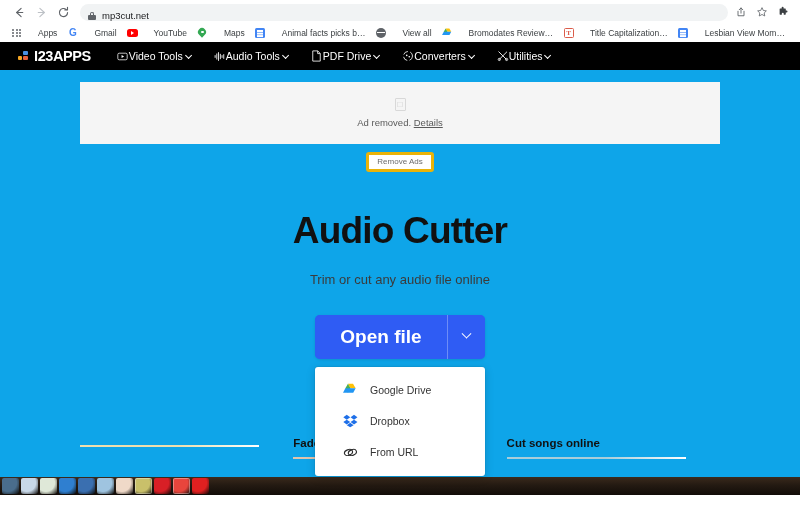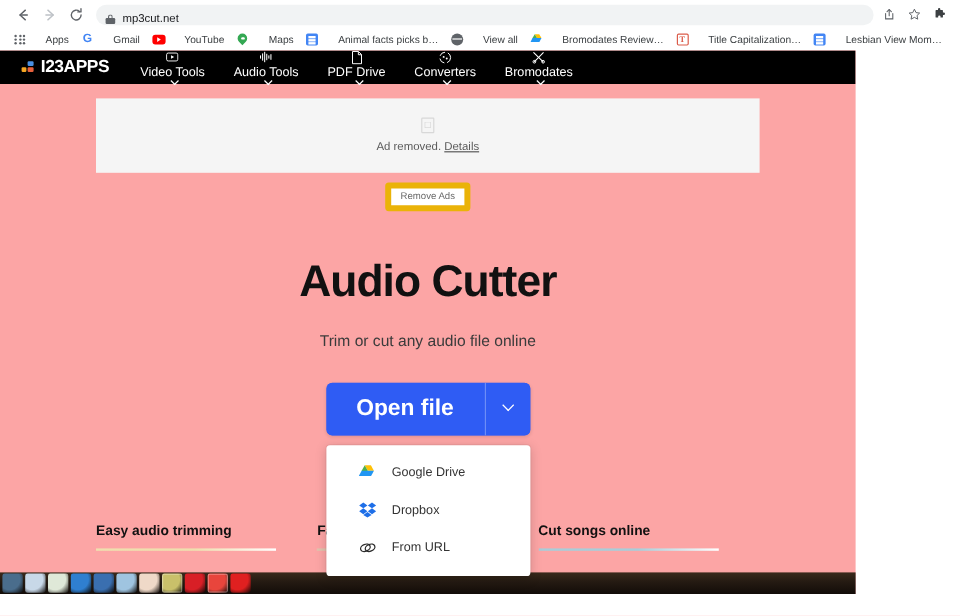--- a/index.html
+++ b/index.html
@@ -152,23 +152,23 @@
   }
   
   .ico-t {
     width:10px;height:10px;border:1px solid #db5c4a;border-radius:1.5px;
     color:#db5c4a;font-size:7px;font-weight:bold;display:flex;align-items:center;justify-content:center;
     font-family:"Liberation Serif", serif;
   }
 
   
   .page {
-    width: 713px;
+    width: 800px;
     height: 453px;
-    background: #fca5a5;
+    background: #0ea5e9;
     overflow: hidden;
     position: relative;
   }
 
   
   .site-header {
     height: 28px;
     background: #000000;
     display: flex;
     align-items: center;
@@ -194,21 +194,20 @@
     letter-spacing: -0.4px;
     font-family: "Liberation Sans", sans-serif;
   }
   .nav-item {
     display: flex; align-items: center;
     gap: 0;
     color: #ffffff;
     font-size: 10.5px;
     margin-right: 24px;
     white-space: nowrap;
-    flex-direction: column;
   }
   .nav-item .nico { display:flex; align-items:center; justify-content:center; width:12px; height:12px; }
   .caret {
     display: inline-block;
     width: 5px; height: 5px;
     border-right: 1px solid #fff;
     border-bottom: 1px solid #fff;
     transform: rotate(45deg) translateY(-1.5px);
     margin-left: 2px;
   }
@@ -232,21 +231,21 @@
     display: flex; align-items: center; justify-content: center;
     color: #cfcfcf;
     font-size: 7px;
   }
   .ad-text { font-size: 9.5px; color: #5a5a5a; }
   .ad-text a { color: #5a5a5a; text-decoration: underline; }
   .remove-ads-wrap { display: flex; justify-content: center; margin-top: 8px; }
   .remove-ads {
     font-size: 8px;
     color: #6b6b6b;
-    border: 5px solid #eab308;
+    border: 3px solid #eab308;
     border-radius: 3px;
     padding: 3px 8px;
     background: #fff;
     line-height: 1;
   }
 
   
   .hero { text-align: center; margin-top: 40px; }
   .hero-title {
     font-size: 37px;
@@ -555,21 +554,21 @@
 
     <div class="nav-item">
       <span class="nico">
         <svg width="12" height="12" viewBox="0 0 16 16">
           <path d="M2.4 2.4 L12.6 12.6" stroke="#fff" stroke-width="1.2" stroke-linecap="round"></path>
           <path d="M13 2.6 L3.2 12.4" stroke="#fff" stroke-width="1.2" stroke-linecap="round"></path>
           <circle cx="3.1" cy="12.6" r="1.5" fill="none" stroke="#fff" stroke-width="1.1"></circle>
           <circle cx="12.8" cy="12.6" r="1.5" fill="none" stroke="#fff" stroke-width="1.1"></circle>
         </svg>
       </span>
-      <span>Bromodates</span>
+      <span>Utilities</span>
       <span class="caret"></span>
     </div>
   </div>
 
   <div class="ad-wrap">
     <div class="ad-box">
       <div class="ad-glyph">☐</div>
       <div class="ad-text">
         <span>Ad removed.</span>
         <a href="#">Details</a>
@@ -625,21 +624,20 @@
             <ellipse cx="11.3" cy="9" rx="5" ry="3.4" fill="none" stroke="#2b2b2b" stroke-width="1.3" transform="rotate(-22 11.3 9)"></ellipse>
           </svg>
         </span>
         <span class="dd-label">From URL</span>
       </div>
     </div>
   </div>
 
   <div class="features">
     <div class="feature">
-      <div class="feature-title">Easy audio trimming</div>
       <div class="feature-rule" style="background: linear-gradient(90deg, rgb(239, 223, 174) 0%, rgb(239, 223, 174) 55%, rgb(255, 255, 255) 100%);"></div>
     </div>
     <div class="feature">
       <div class="feature-title">Fade in and fade out</div>
       <div class="feature-rule" style="background: linear-gradient(90deg, rgb(224, 196, 173) 0%, rgb(224, 196, 173) 55%, rgb(255, 255, 255) 100%);"></div>
     </div>
     <div class="feature">
       <div class="feature-title">Cut songs online</div>
       <div class="feature-rule" style="background: linear-gradient(90deg, rgb(168, 205, 217) 0%, rgb(168, 205, 217) 55%, rgb(255, 255, 255) 100%);"></div>
     </div>

